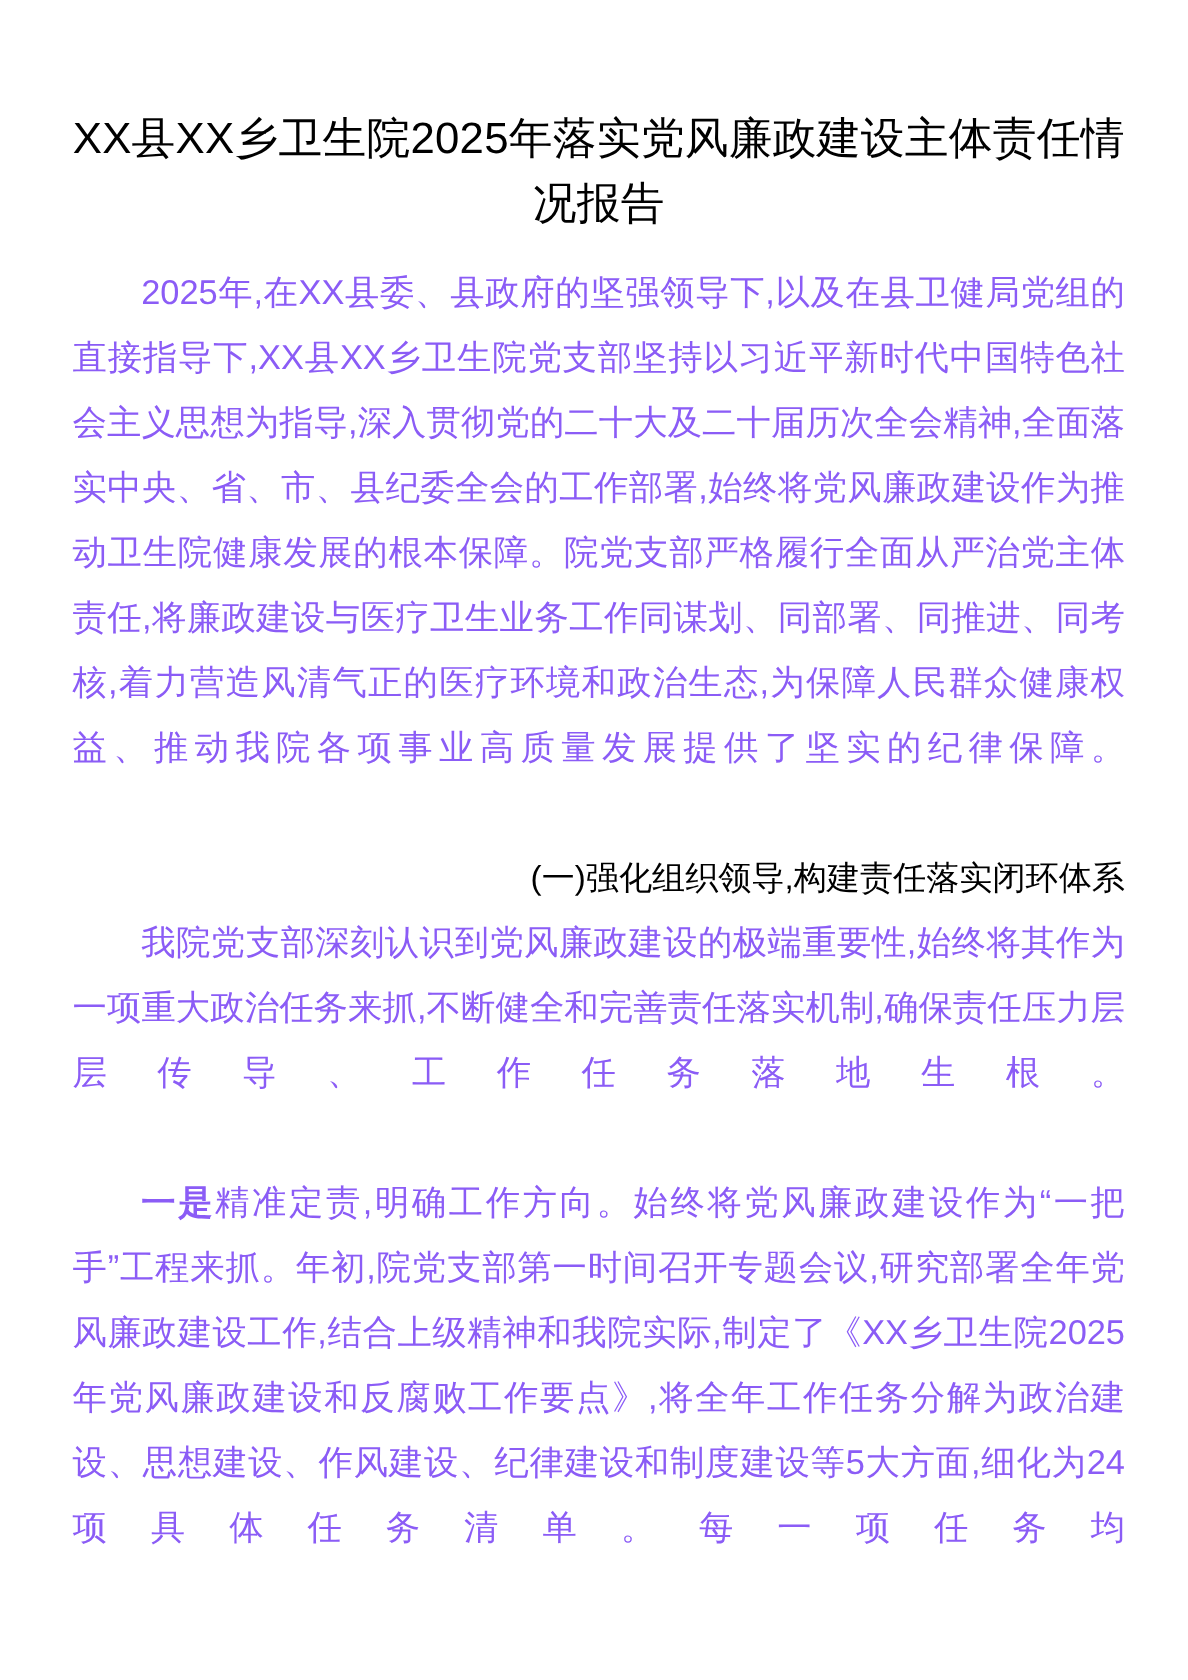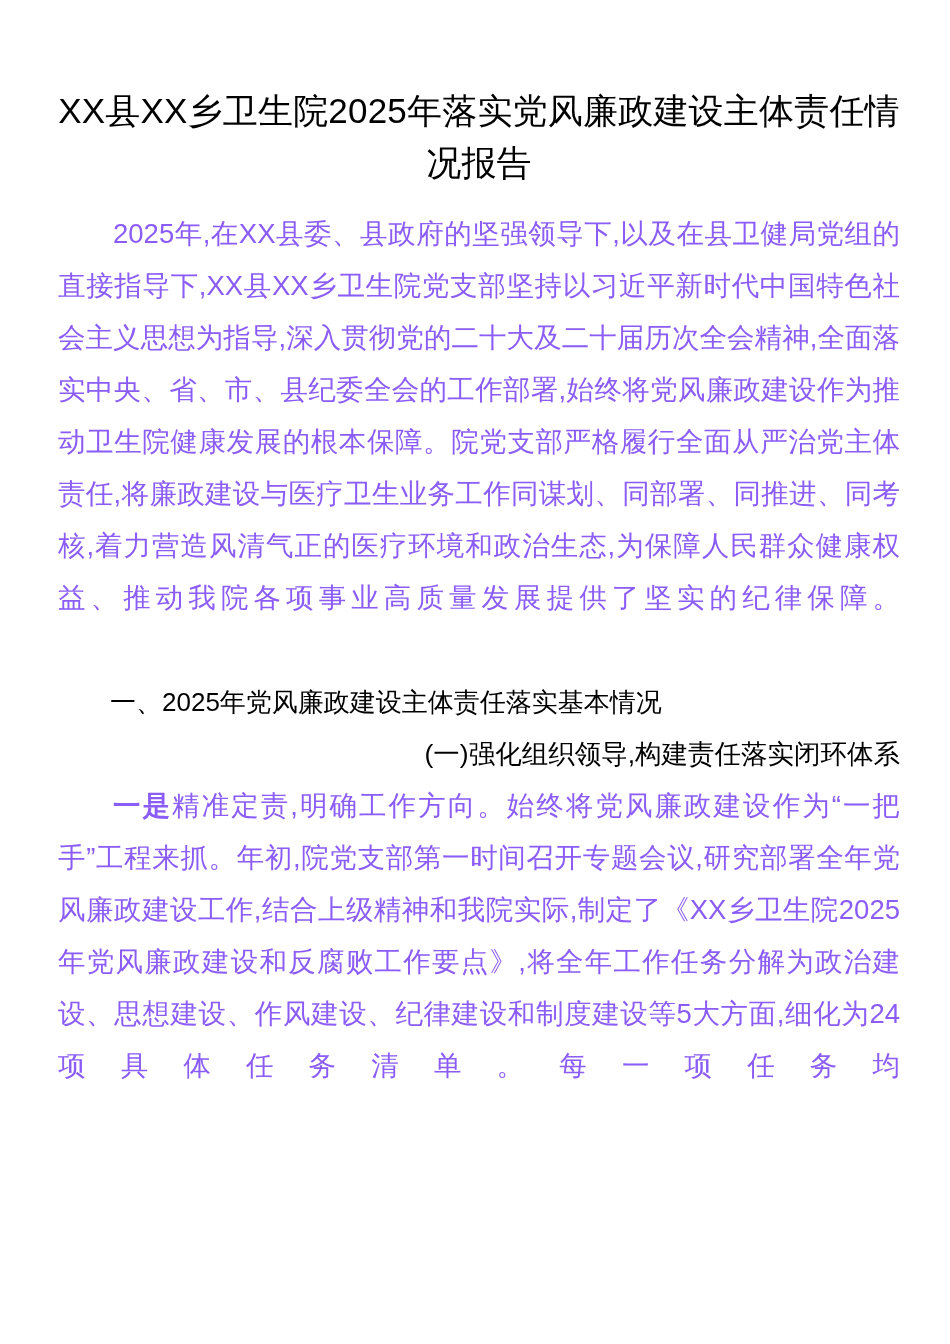--- a/index.html
+++ b/index.html
@@ -97,23 +97,23 @@
 <body>
 
 <div class="page">
 
   <h1 class="doc-title">XX县XX乡卫生院2025年落实党风廉政建设主体责任情况报告</h1>
 
   <div class="body-area">
 
     <p class="para">2025年,在XX县委、县政府的坚强领导下,以及在县卫健局党组的直接指导下,XX县XX乡卫生院党支部坚持以习近平新时代中国特色社会主义思想为指导,深入贯彻党的二十大及二十届历次全会精神,全面落实中央、省、市、县纪委全会的工作部署,始终将党风廉政建设作为推动卫生院健康发展的根本保障。院党支部严格履行全面从严治党主体责任,将廉政建设与医疗卫生业务工作同谋划、同部署、同推进、同考核,着力营造风清气正的医疗环境和政治生态,为保障人民群众健康权益、推动我院各项事业高质量发展提供了坚实的纪律保障。</p>
 
-    <p class="heading1">一、2025年党风廉政建设主体责任落实基本情况</p>
 
 
     <p class="heading2">(一)强化组织领导,构建责任落实闭环体系</p>
 
+    <p class="para">我院党支部深刻认识到党风廉政建设的极端重要性,始终将其作为一项重大政治任务来抓,不断健全和完善责任落实机制,确保责任压力层层传导、工作任务落地生根。</p>
 
     <p class="para"><span class="bold-run">一是</span><span>精准定责,明确工作方向。始终将党风廉政建设作为“一把手”工程来抓。年初,院党支部第一时间召开专题会议,研究部署全年党风廉政建设工作,结合上级精神和我院实际,制定了《XX乡卫生院2025年党风廉政建设和反腐败工作要点》,将全年工作任务分解为政治建设、思想建设、作风建设、纪律建设和制度建设等5大方面,细化为24项具体任务清单。每一项任务均</span></p>
 
   </div>
 
 </div>
 
 </body></html>

